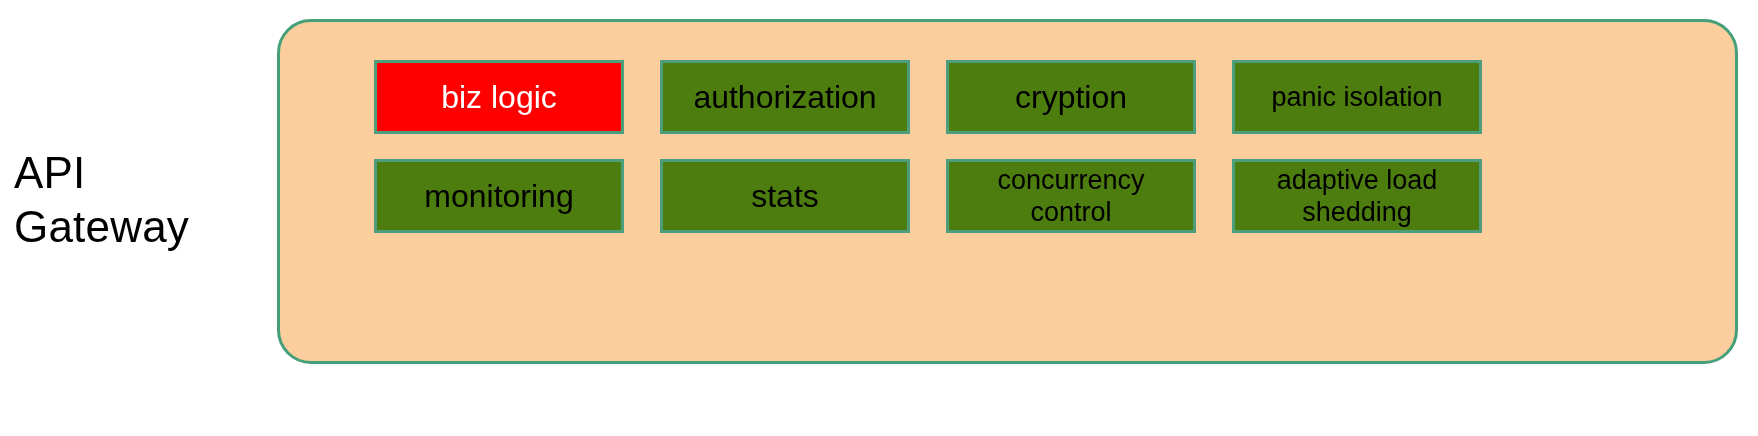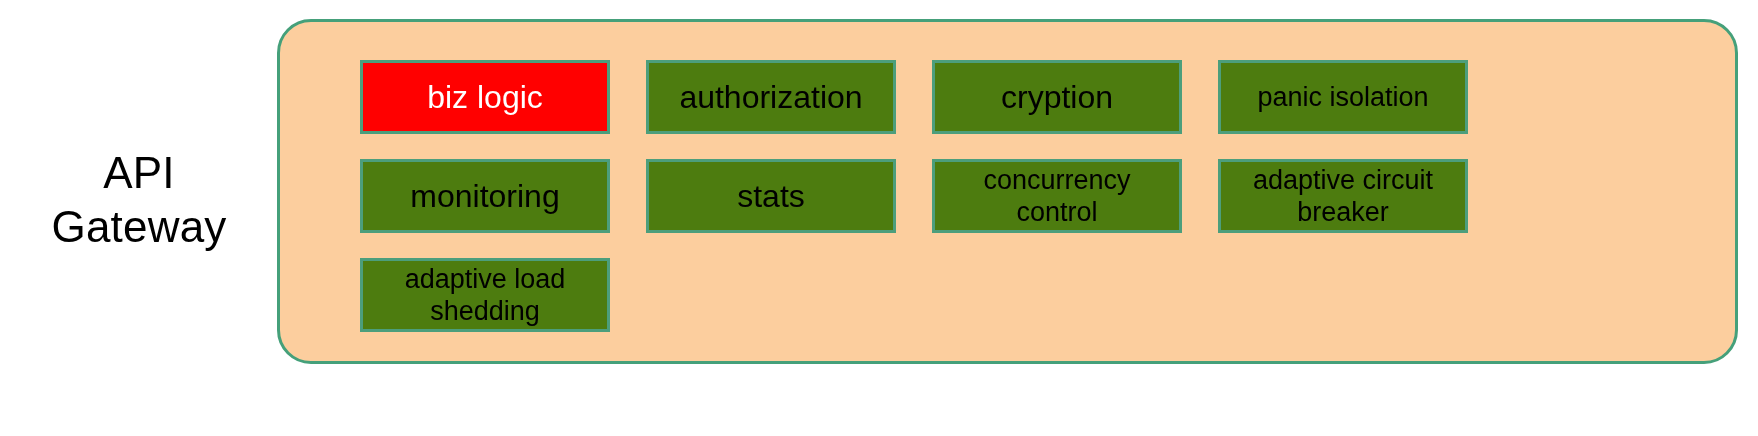--- a/index.html
+++ b/index.html
@@ -20,21 +20,20 @@
     height: 436px;
     background: #ffffff;
   }
 
   
   #gateway-label {
     position: absolute;
     left: 14px;
     top: 146px;
     width: 250px;
-    text-align: center;
     color: #000000;
     font-size: 44px;
     line-height: 54px;
     letter-spacing: 0.2px;
     white-space: pre-line;
   }
 
   
   #gateway-container {
     position: absolute;
@@ -44,21 +43,21 @@
     height: 345px;
     box-sizing: border-box;
     background: #FCCE9E;
     border: 3px solid #45A07A;
     border-radius: 34px;
   }
 
   
   #capability-grid {
     position: absolute;
-    left: 80px;
+    left: 94px;
     top: 38px;
     width: 1310px;
     height: 240px;
     display: grid;
     grid-template-columns: repeat(4, 250px);
     grid-template-rows: repeat(3, 74px);
     column-gap: 36px;
     row-gap: 25px;
   }
 
@@ -100,20 +99,18 @@
       <div class="cap-box highlight">biz logic</div>
       <div class="cap-box">authorization</div>
       <div class="cap-box">cryption</div>
 
       <div class="cap-box size-sm">panic isolation</div>
       <div class="cap-box">monitoring</div>
       <div class="cap-box">stats</div>
       <div class="cap-box size-sm">concurrency
 control</div>
 
-      <div class="cap-box size-sm">adaptive circuit
-breaker</div>
       <div class="cap-box size-sm">adaptive load
 shedding</div>
     </div>
   </div>
 
 </div>
 
 </body></html>

